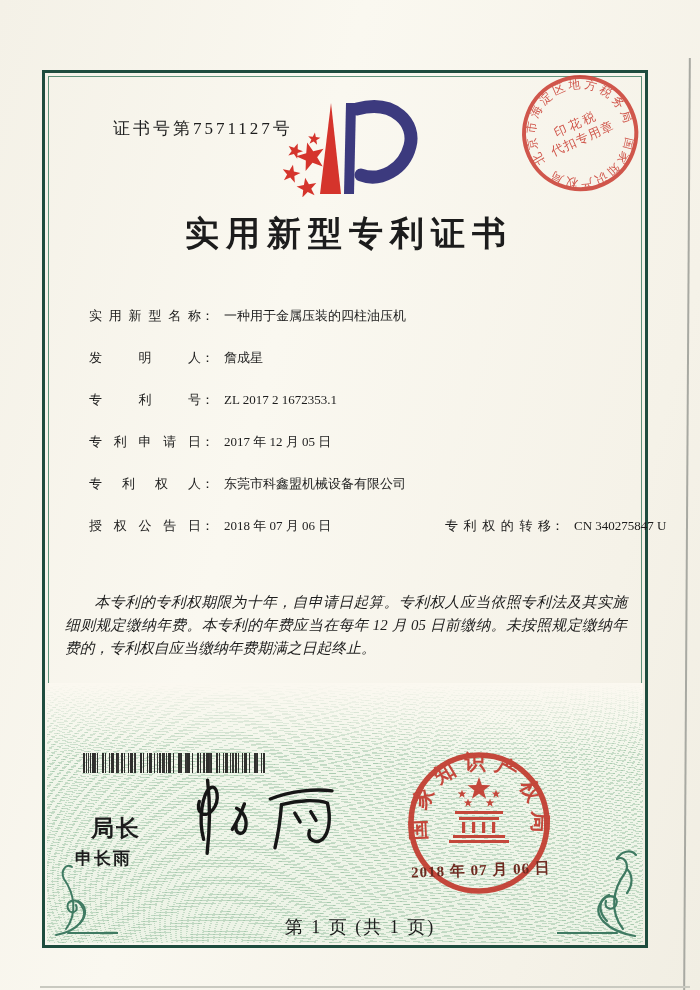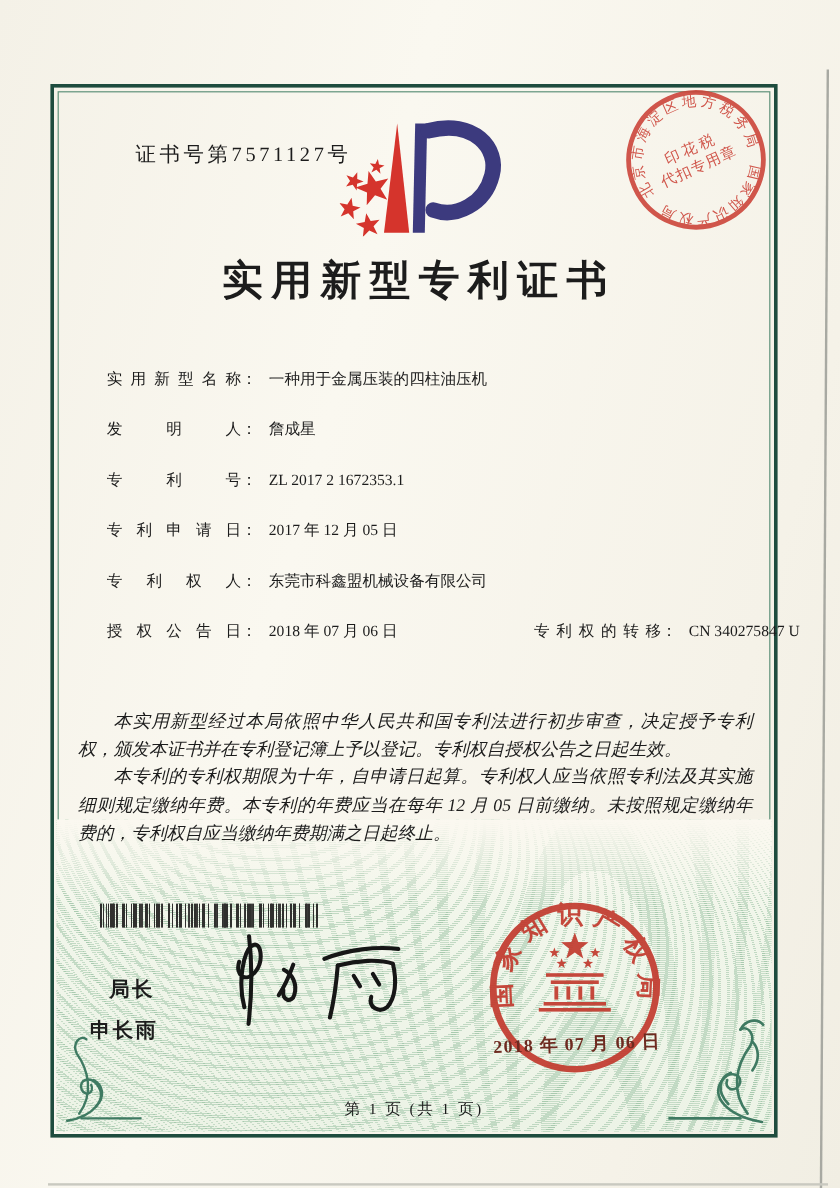--- a/index.html
+++ b/index.html
@@ -28,26 +28,26 @@
   .guilloche{position:absolute;left:2px;right:2px;bottom:2px;top:610px;
     background:
       repeating-radial-gradient(140% 90% at 30% -45%, rgba(128,178,142,0) 0 4.5px, rgba(128,178,142,.42) 4.5px 5.5px),
       repeating-radial-gradient(150% 95% at 75% 145%, rgba(128,178,142,0) 0 5px, rgba(128,178,142,.36) 5px 6px),
       linear-gradient(#f3f7ec,#ecf3e6);}
   .guilloche-fade{position:absolute;left:0;right:0;top:0;height:72px;background:linear-gradient(#fbf8f0,rgba(251,248,240,0));}
   .barcode{position:absolute;left:38px;top:680px;width:182px;height:20px;
     background:
       repeating-linear-gradient(90deg,#30302e 0 2px,transparent 2px 3px,#30302e 3px 4px,transparent 4px 7px,#30302e 7px 8px,transparent 8px 9px,#30302e 9px 12px,transparent 12px 14px,#30302e 14px 15px,transparent 15px 19px),
       repeating-linear-gradient(90deg,transparent 0 5px,#3a3a38 5px 6px,transparent 6px 11px,#3a3a38 11px 13px,transparent 13px 23px);}
-  .director-title{position:absolute;left:46px;top:740px;font-size:17px;font-weight:600;font-family:"Liberation Sans","DejaVu Sans",sans-serif;letter-spacing:2px;}
+  .director-title{position:absolute;left:46px;top:740px;font-size:23px;font-weight:600;font-family:"Liberation Sans","DejaVu Sans",sans-serif;letter-spacing:2px;}
   .director-name{position:absolute;left:30px;top:774px;font-size:17px;font-weight:600;font-family:"Liberation Sans","DejaVu Sans",sans-serif;letter-spacing:2px;}
   .signature{position:absolute;left:138px;top:700px;transform:rotate(-2deg);}
   .seal{position:absolute;left:348px;top:664px;opacity:.92;}
   .seal-date{position:absolute;left:366px;top:788px;font-size:15px;letter-spacing:1px;color:#6e2a20;transform:rotate(-2deg);font-weight:600;}
-  .footer{position:absolute;left:0;top:842px;width:100%;text-align:center;font-size:13px;letter-spacing:2px;}
+  .footer{position:absolute;left:15px;top:842px;width:100%;text-align:center;font-size:18px;letter-spacing:2px;}
   .orn-right{position:absolute;right:3px;bottom:3px;}
   .orn-left{position:absolute;left:3px;bottom:3px;transform:scaleX(-1);}
   svg text{font-family:"DejaVu Sans","Liberation Sans",sans-serif;}
 </style>
 </head>
 <body>
 
 <div class="page">
   <div class="scan-edge-right"></div>
   <div class="scan-edge-bottom"></div>
@@ -115,21 +115,20 @@
       </div>
       <div class="frow">
         <span class="f-label">授权公告日</span><span class="f-colon">：</span><span class="f-value">2018 年 07 月 06 日</span>
         <span class="grant">
           <span class="g-label">专利权的转移</span><span>：</span><span class="f-value">CN 340275847 U</span>
         </span>
       </div>
     </div>
 
     <div class="paragraphs">
-      <p>本实用新型经过本局依照中华人民共和国专利法进行初步审查，决定授予专利权，颁发本证书并在专利登记簿上予以登记。专利权自授权公告之日起生效。</p>
       <p>本专利的专利权期限为十年，自申请日起算。专利权人应当依照专利法及其实施细则规定缴纳年费。本专利的年费应当在每年 12 月 05 日前缴纳。未按照规定缴纳年费的，专利权自应当缴纳年费期满之日起终止。</p>
     </div>
 
     <div class="barcode"></div>
 
     <div class="director-title">局长</div>
     <div class="director-name">申长雨</div>
 
     <div class="signature">
       <svg width="175" height="90" viewBox="0 0 175 90">

